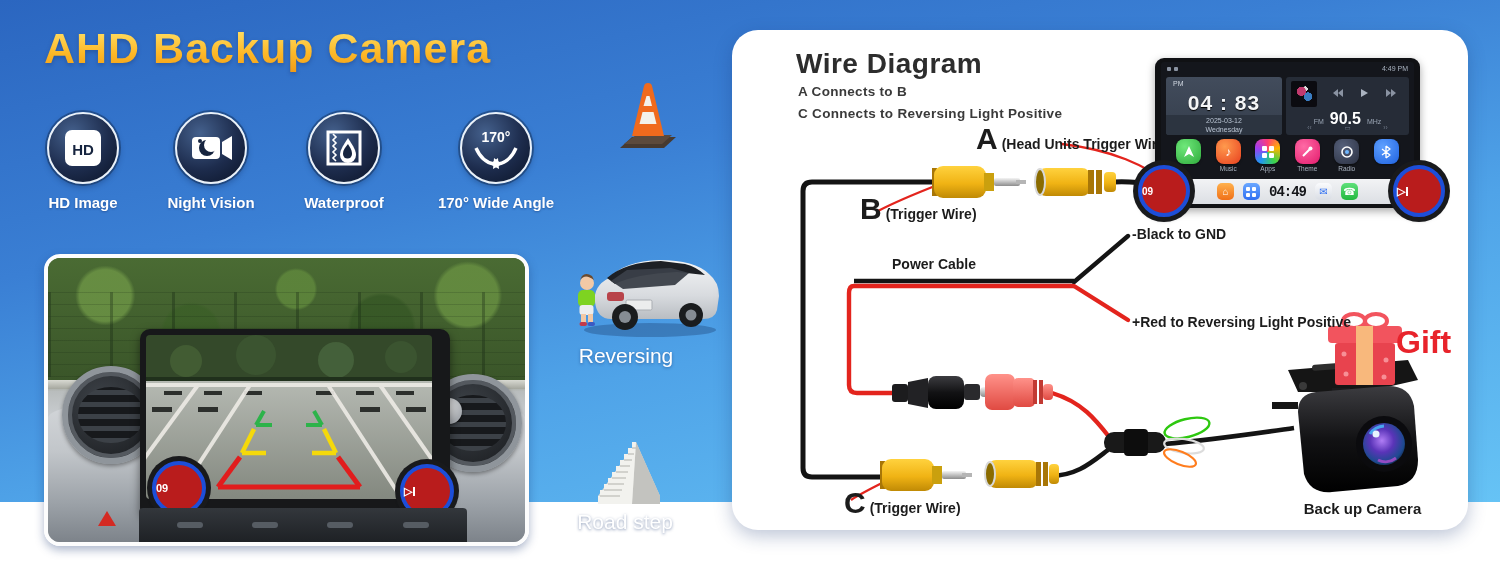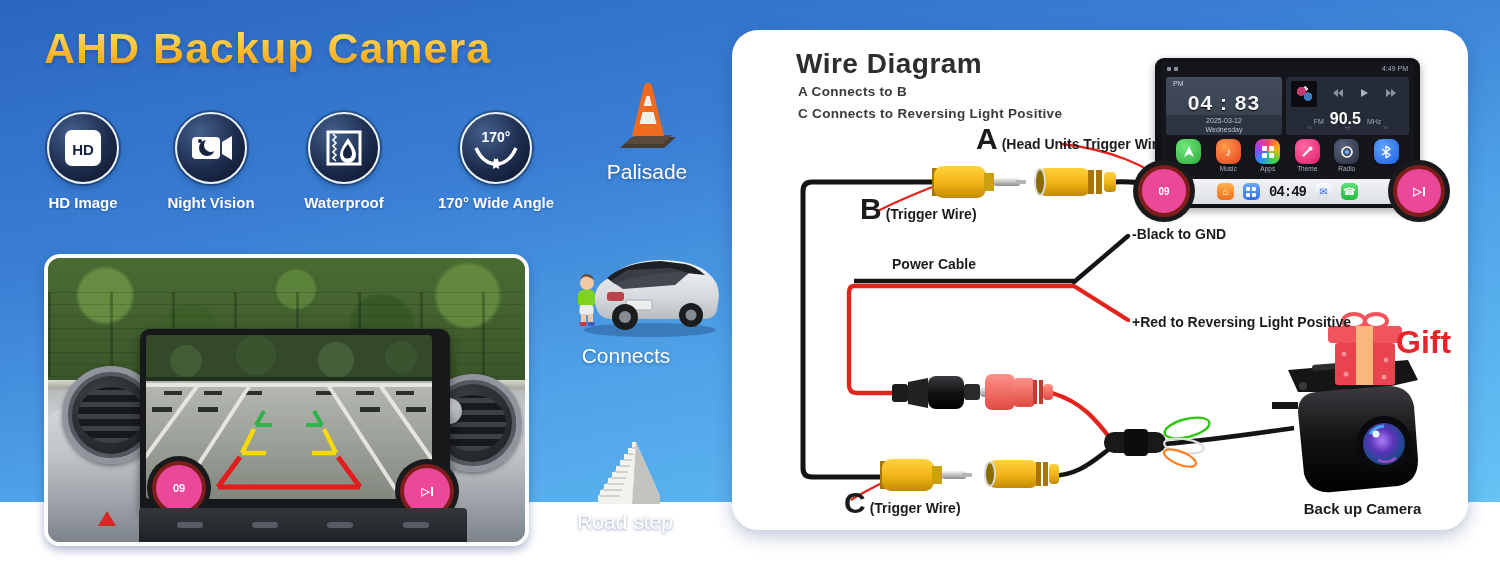--- a/index.html
+++ b/index.html
@@ -47,22 +47,22 @@
     background:radial-gradient(circle at 35% 30%,#f2f2f2,#a9adb2 70%);box-shadow:0 1px 3px rgba(0,0,0,.5);}
   .console{position:absolute;left:19%;top:88%;width:63%;height:12%;background:linear-gradient(180deg,#33373c,#1e2125);
     border-radius:4px 4px 0 0;display:flex;align-items:center;justify-content:space-around;padding:0 14px;}
   .console i{display:block;width:26px;height:6px;border-radius:3px;background:#565c63;}
   .hazard{position:absolute;left:10.5%;top:89%;width:0;height:0;border-left:9px solid transparent;
     border-right:9px solid transparent;border-bottom:15px solid #d42a23;}
   
   .photo-hu{position:absolute;left:92px;top:71px;width:298px;height:176px;background:#17181a;border-radius:10px;
     padding:6px;box-shadow:0 4px 10px rgba(0,0,0,.5);}
   .photo-hu svg{display:block;border-radius:4px;}
-  .knob{position:absolute;border-radius:50%;background:#ec4899;border:4px solid #7f1d1d;
-    box-shadow:0 0 0 5px #191a1c,0 2px 5px rgba(0,0,0,.6);display:flex;align-items:center;justify-content:center;
+  .knob{position:absolute;border-radius:50%;background:#b91c1c;border:4px solid #1d4ed8;
+    box-shadow:0 0 0 5px #191a1c,0 2px 5px rgba(0,0,0,.6);display:flex;align-items:center;
     color:#fff;font-weight:700;}
   .knob .nx{display:flex;align-items:center;gap:1px;color:#fff;}
   .knob .nx .tri{font-size:11px;line-height:1;}
   .knob .nx .bar{width:2px;height:9px;background:#fff;display:block;}
   
   .ob-label{position:absolute;color:#fff;font-size:21px;text-align:center;width:170px;
     text-shadow:0 1px 3px rgba(20,50,110,.5);}
   
   .panel{position:absolute;left:732px;top:30px;width:736px;height:500px;background:#fff;border-radius:26px;
     box-shadow:0 6px 18px rgba(20,50,110,.28);}
@@ -245,21 +245,20 @@
   </div>
 
   <svg style="position:absolute;left:616px;top:80px;" width="64" height="76" viewBox="0 0 64 76">
     <polygon points="4,68 16,57 60,57 48,68" fill="#473a30"></polygon>
     <polygon points="8,64 20,55 56,55 46,64" fill="#5c4a3c"></polygon>
     <polygon points="28,6 36,6 48,56 16,56" fill="#f06a1d"></polygon>
     <polygon points="30.5,16 33.5,16 36,26 27.5,26" fill="#f3f1ea"></polygon>
     <polygon points="26.5,32 37.5,32 40.5,44 23.5,44" fill="#f3f1ea"></polygon>
     <circle cx="32" cy="7" r="4" fill="#f06a1d"></circle>
   </svg>
-  <div class="ob-label" style="left:562px;top:160px;">Palisade</div>
 
   <svg style="position:absolute;left:565px;top:248px;" width="162" height="92" viewBox="0 0 162 92">
     <defs>
       <linearGradient id="carG" x1="0" y1="0" x2="0" y2="1">
         <stop offset="0" stop-color="#f4f5f6"></stop>
           <stop offset=".6" stop-color="#d8dbdf"></stop>
           <stop offset="1" stop-color="#b9bdc2"></stop>
       </linearGradient>
     </defs>
     <ellipse cx="85" cy="82" rx="66" ry="7" fill="rgba(15,35,80,.28)"></ellipse>
@@ -274,21 +273,21 @@
       <circle cx="126" cy="67" r="5.5" fill="#868c93"></circle>
     <circle cx="22" cy="35" r="7" fill="#f2c9a6"></circle>
     <path d="M15 32 Q20 25 29 32 L27 28 Q21 24 17 28 Z" fill="#6b4a2e"></path>
     <rect x="13" y="42" width="17" height="17" rx="5" fill="#7ed321"></rect>
     <rect x="14.5" y="57" width="14" height="10" rx="3" fill="#eceded"></rect>
     <rect x="16" y="66" width="5" height="9" fill="#f2c9a6"></rect>
       <rect x="23" y="66" width="5" height="9" fill="#f2c9a6"></rect>
     <rect x="14.5" y="74" width="7.5" height="4" rx="2" fill="#c33b4a"></rect>
       <rect x="22.5" y="74" width="7.5" height="4" rx="2" fill="#3b5ac3"></rect>
   </svg>
-  <div class="ob-label" style="left:541px;top:344px;">Connects</div>
+  <div class="ob-label" style="left:541px;top:344px;">Reversing</div>
 
   <svg style="position:absolute;left:592px;top:436px;" width="72" height="72" viewBox="0 0 72 72">
     <polygon points="44,6 68,60 68,68 6,68 6,60" fill="#d9d9d5"></polygon>
     <polygon points="44,6 68,60 68,68 40,68" fill="#c3c3bf"></polygon>
     <path d="M44 6 L40 6 L40 12 L36 12 L36 18 L32 18 L32 24 L28 24 L28 30 L24 30 L24 36 L20 36 L20 42 L16 42 L16 48 L12 48 L12 54 L8 54 L8 60 L6 60 L6 68 L40 68 Z" fill="#f2f2ee"></path>
     <g stroke="#bdbdb8" stroke-width="1.2">
       <line x1="40" y1="12" x2="44" y2="12"></line>
         <line x1="36" y1="18" x2="42" y2="18"></line>
       <line x1="32" y1="24" x2="40" y2="24"></line>
         <line x1="28" y1="30" x2="38" y2="30"></line>

